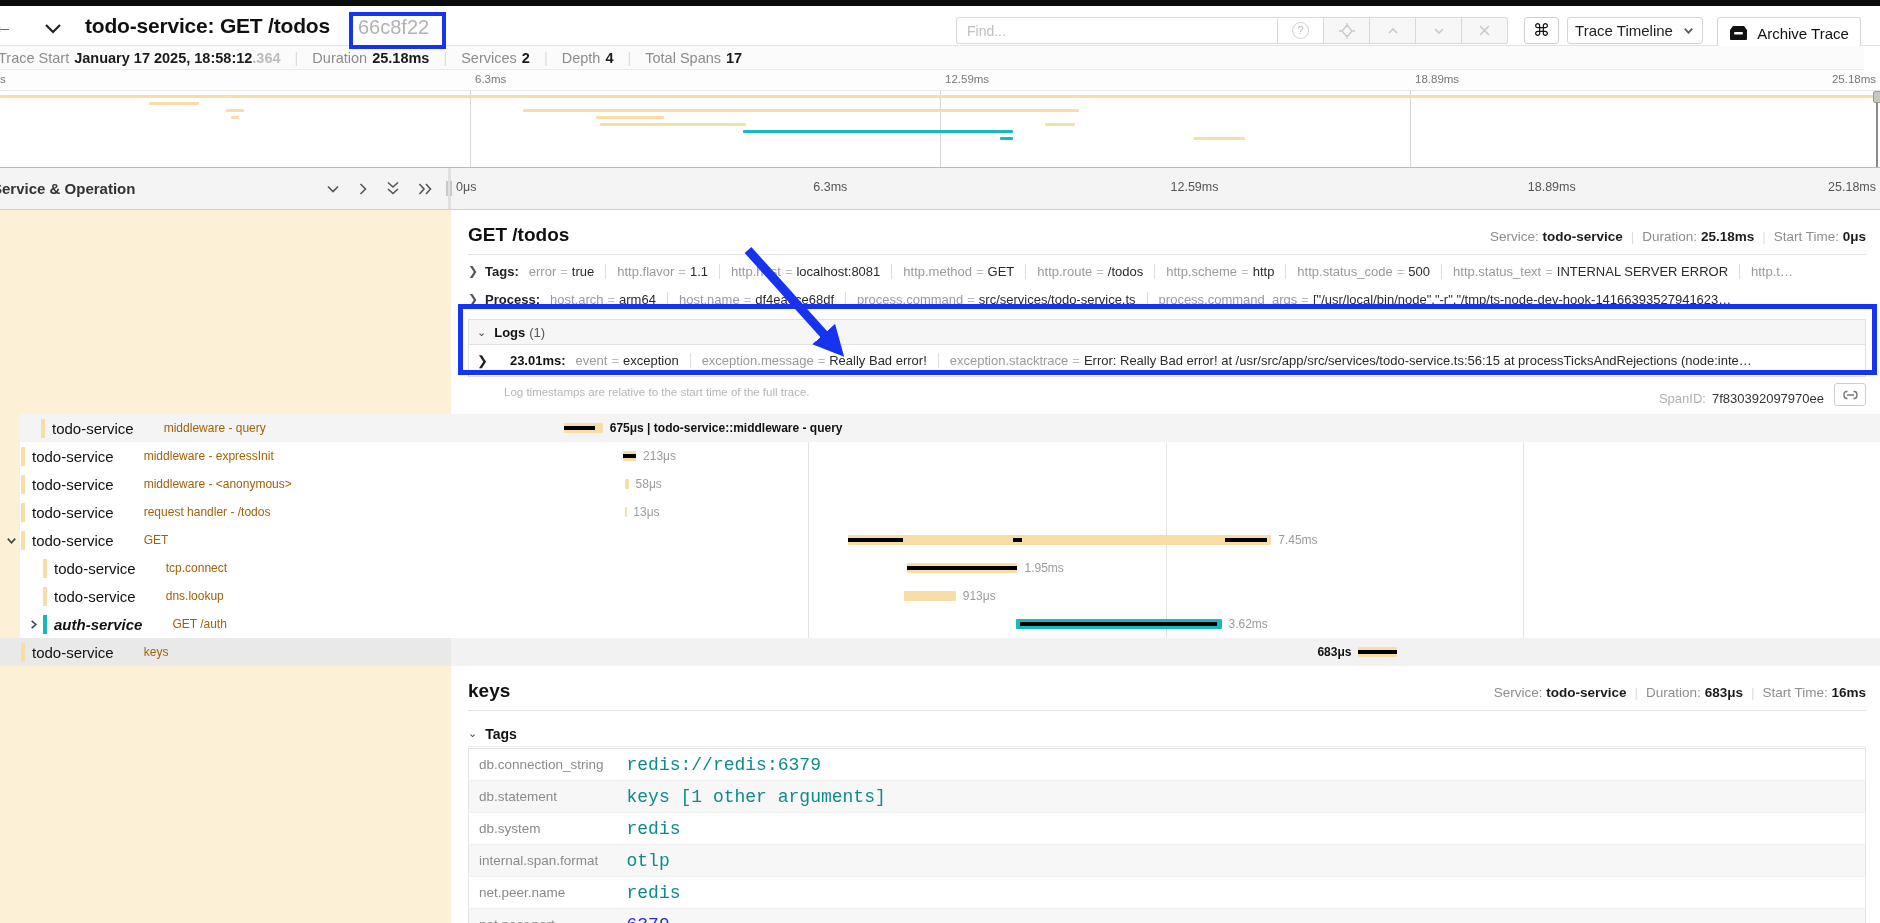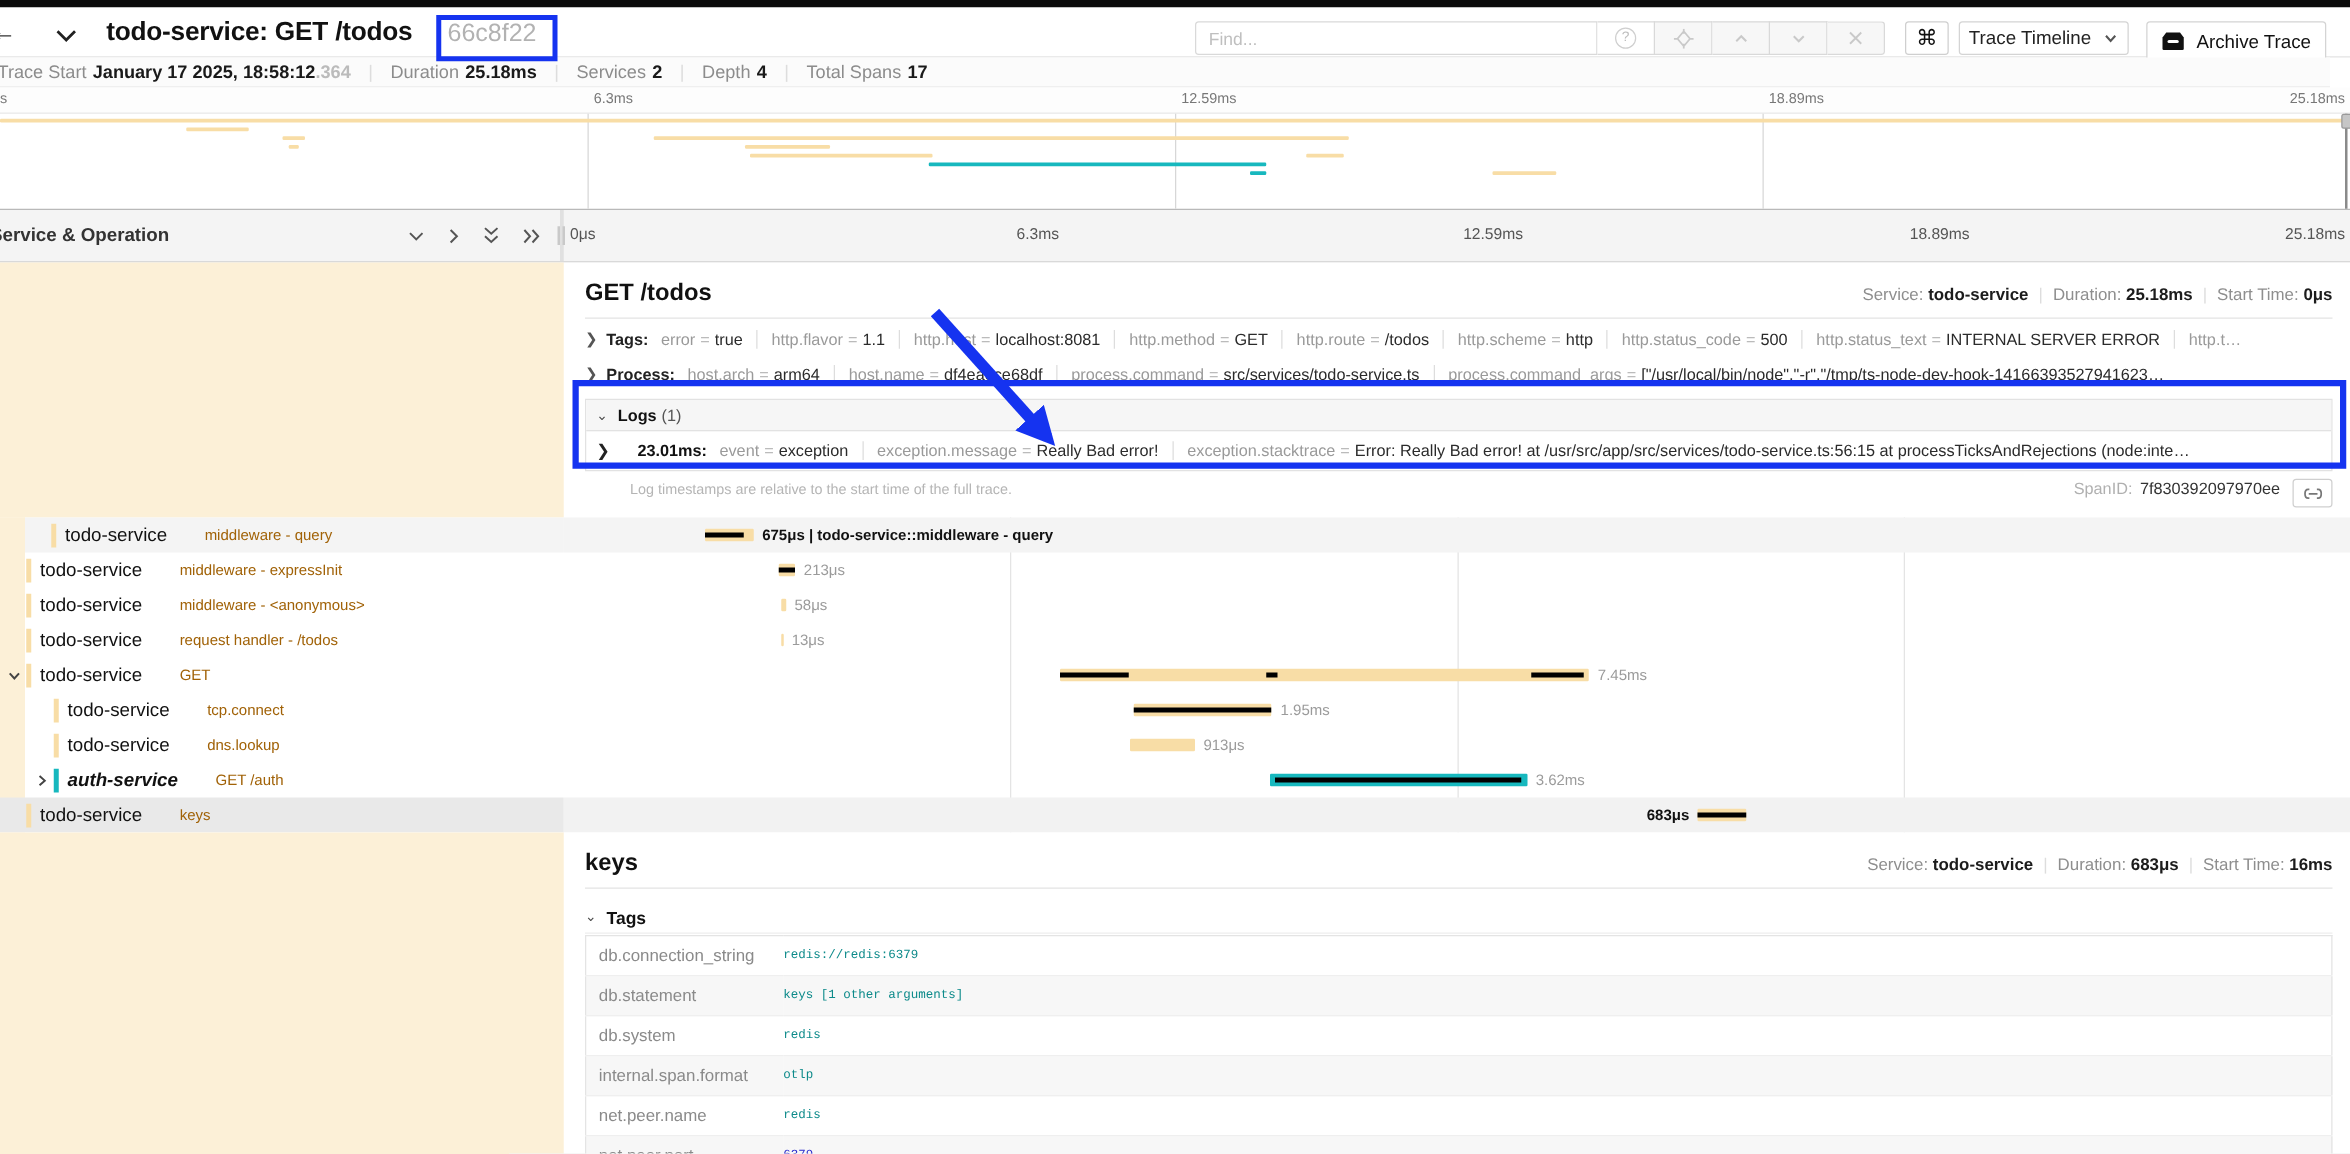--- a/index.html
+++ b/index.html
@@ -79,21 +79,21 @@
   .pill .v { color:#2b2b2b; font-weight:500; }
 
   .logs-wrap { margin-top:8px; border:1px solid #e2e2e2; }
   .logs-head { height:25px; background:#f6f6f6; border-bottom:1px solid #e2e2e2; display:flex; align-items:center; padding-left:8px; font-size:13px; }
   .logs-head .carat { margin-right:8px; color:#444; font-size:11px; }
   .logs-head b { color:#111; }
   .logs-head .cnt { color:#555; margin-left:4px; }
   .log-row { height:31px; display:flex; align-items:center; padding-left:8px; font-size:13px; white-space:nowrap; overflow:hidden; }
   .log-ts { font-weight:bold; color:#111; margin:0 10px 0 22px; }
   .note { margin-top:9px; font-size:11.5px; color:#b5b5b5;margin-left:36px; }
-  .spanid-row { position:absolute; right:14px; top:173px; display:flex; align-items:flex-start; font-size:13px; }
+  .spanid-row { position:absolute; right:14px; top:173px; display:flex; align-items:flex-end; font-size:13px; }
   .spanid-row .lbl { color:#b0b0b0; margin-right:6px; }
   .spanid-row .val { color:#333; font-weight:500; margin-right:10px; }
   .link-btn { width:32px; height:23px; border:1px solid #cfcfcf; border-radius:3px; background:#fff; display:flex; align-items:center; justify-content:center; }
 
   .anno-box-logs { left:458px; top:304px; width:1419px; height:71px; border:5px solid #1533f0; z-index:55; pointer-events:none; }
   .anno-arrow { left:660px; top:238px; width:240px; height:140px; z-index:56; pointer-events:none; }
 
   
   .rows { left:0; top:414px; width:1880px; height:252px; }
   .rows .left-strip { position:absolute; left:0; top:0; bottom:0; width:20px; background:rgba(248,221,166,0.45); }
@@ -117,21 +117,21 @@
   .bar-label.dark { color:#111; font-weight:700; }
 
   
   .kv-accordion { margin-top:10px; display:flex; align-items:center; height:26px; font-size:14px; border-bottom:1px solid #eee; }
   .kv-accordion .carat { color:#444; font-size:11px; margin-right:8px; }
   .kv-accordion b { color:#111; }
   .kv-table { margin-top:1px; border:1px solid #e4e4e4; width:100%; border-collapse:collapse; }
   .kv-table tr:nth-child(even) { background:#f7f7f7; }
   .kv-table td { height:32px; font-size:13.5px; border-bottom:1px solid #efefef; }
   .kv-table td.k { color:#8a8a8a; width:158px; padding-left:10px; }
-  .kv-table td.v { font-family:"Liberation Mono","DejaVu Sans Mono",monospace; font-size:10px; }
+  .kv-table td.v { font-family:"Liberation Mono","DejaVu Sans Mono",monospace; font-size:18px; }
   .kv-table td.v.string { color:#0d8a8a; }
   .kv-table td.v.number { color:#2929cc; }
 
   svg.ic { display:block; }
 </style>
 </head>
 <body>
 
 <div class="app">
 

